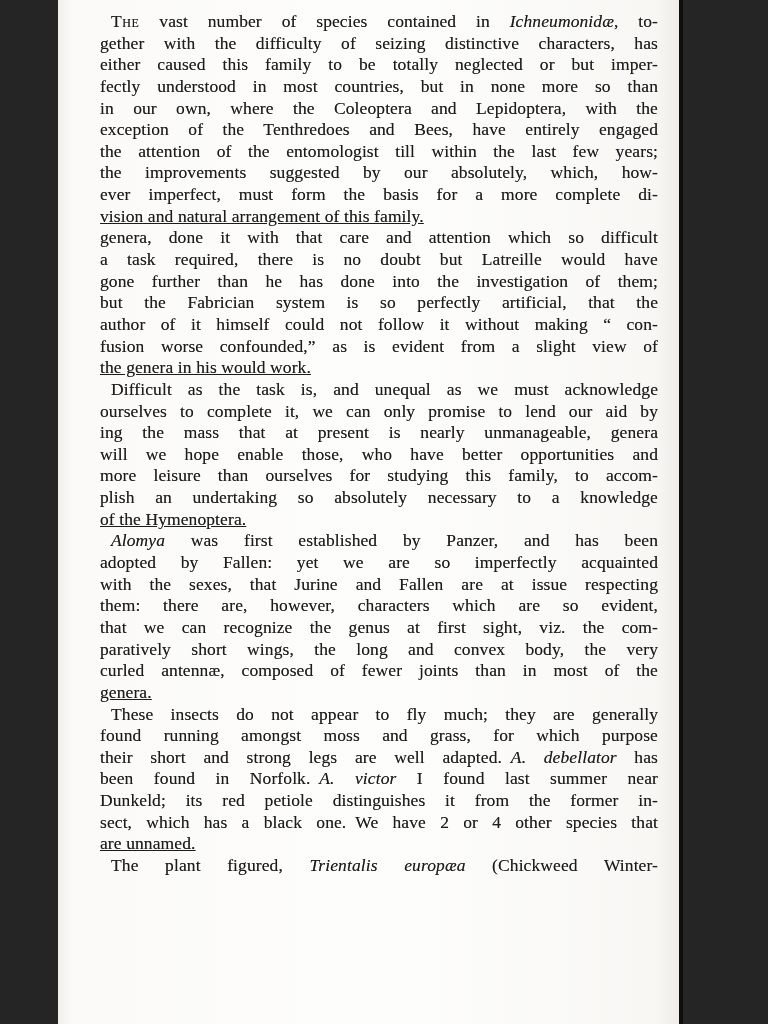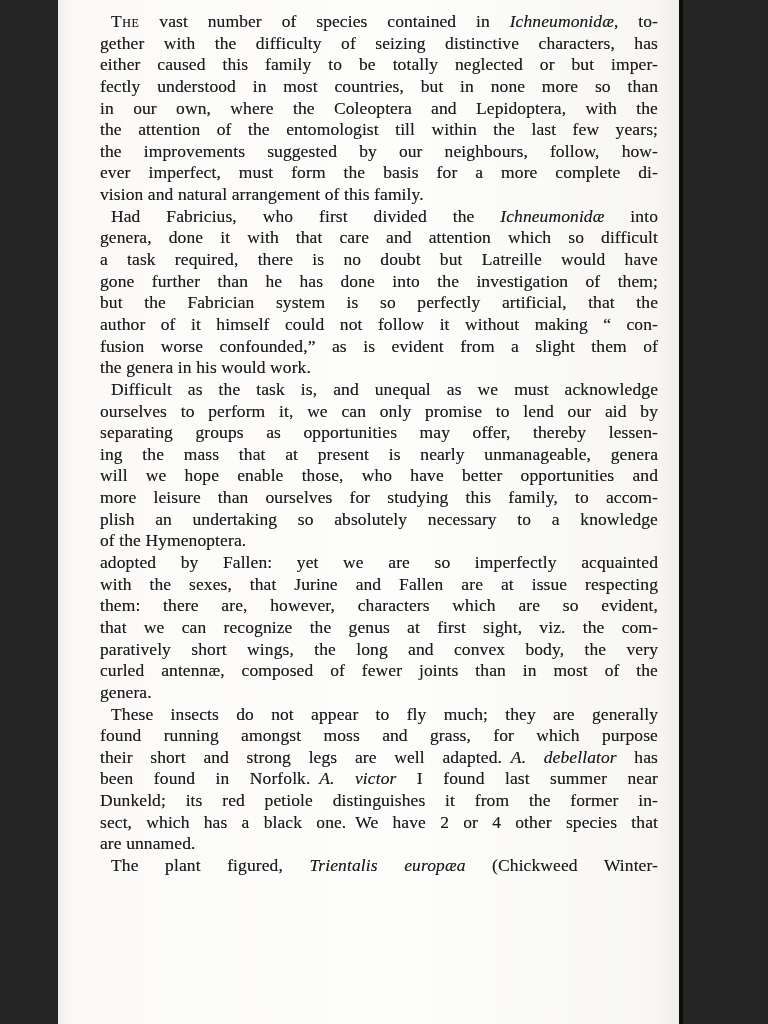--- a/index.html
+++ b/index.html
@@ -32,56 +32,56 @@
     font-size:17.5px;
     letter-spacing:0.1px;
     text-shadow:0 0 0.6px rgba(25,25,25,0.55);
   }
   .line{
     height:21.65px;line-height:21.65px;overflow:hidden;
     text-align:justify;
     text-align-last:justify;
   }
   .line.pfirst{text-indent:11px;}
-  .line.plast{text-align-last:left;}
+  .line.plast{text-align-last:left;text-decoration:underline;}
   .it{font-style:italic;}
   .sc{font-variant:small-caps;letter-spacing:0.6px;}
 </style>
 </head>
 <body>
 
 <div class="screen">
   <div class="band band-left"></div>
   <div class="page">
     <div class="textblock" id="textblock">
         <div class="line pfirst"><span class="sc">The</span><span> vast number of species contained in </span><span class="it">Ichneumonidæ</span><span>, to-</span></div>
         <div class="line"><span>gether with the difficulty of seizing distinctive characters, has</span></div>
         <div class="line"><span>either caused this family to be totally neglected or but imper-</span></div>
         <div class="line"><span>fectly understood in most countries, but in none more so than</span></div>
         <div class="line"><span>in our own, where the Coleoptera and Lepidoptera, with the</span></div>
+        <div class="line"><span>exception of the Tenthredoes and Bees, have entirely engaged</span></div>
         <div class="line"><span>the attention of the entomologist till within the last few years;</span></div>
-        <div class="line"><span>the improvements suggested by our neighbours, follow, how-</span></div>
+        <div class="line"><span>the improvements suggested by our absolutely, which, how-</span></div>
         <div class="line"><span>ever imperfect, must form the basis for a more complete di-</span></div>
         <div class="line plast"><span>vision and natural arrangement of this family.</span></div>
-        <div class="line pfirst"><span>Had Fabricius, who first divided the </span><span class="it">Ichneumonidæ</span><span> into</span></div>
         <div class="line"><span>genera, done it with that care and attention which so difficult</span></div>
         <div class="line"><span>a task required, there is no doubt but Latreille would have</span></div>
         <div class="line"><span>gone further than he has done into the investigation of them;</span></div>
         <div class="line"><span>but the Fabrician system is so perfectly artificial, that the</span></div>
         <div class="line"><span>author of it himself could not follow it without making “ con-</span></div>
-        <div class="line"><span>fusion worse confounded,” as is evident from a slight them of</span></div>
+        <div class="line"><span>fusion worse confounded,” as is evident from a slight view of</span></div>
         <div class="line plast"><span>the genera in his would work.</span></div>
         <div class="line pfirst"><span>Difficult as the task is, and unequal as we must acknowledge</span></div>
-        <div class="line"><span>ourselves to perform it, we can only promise to lend our aid by</span></div>
-        <div class="line"><span>separating groups as opportunities may offer, thereby lessen-</span></div>
+        <div class="line"><span>ourselves to complete it, we can only promise to lend our aid by</span></div>
         <div class="line"><span>ing the mass that at present is nearly unmanageable, genera</span></div>
         <div class="line"><span>will we hope enable those, who have better opportunities and</span></div>
         <div class="line"><span>more leisure than ourselves for studying this family, to accom-</span></div>
         <div class="line"><span>plish an undertaking so absolutely necessary to a knowledge</span></div>
         <div class="line plast"><span>of the Hymenoptera.</span></div>
+        <div class="line pfirst"><span class="it">Alomya</span><span> was first established by Panzer, and has been</span></div>
         <div class="line"><span>adopted by Fallen: yet we are so imperfectly acquainted</span></div>
         <div class="line"><span>with the sexes, that Jurine and Fallen are at issue respecting</span></div>
         <div class="line"><span>them: there are, however, characters which are so evident,</span></div>
         <div class="line"><span>that we can recognize the genus at first sight, viz. the com-</span></div>
         <div class="line"><span>paratively short wings, the long and convex body, the very</span></div>
         <div class="line"><span>curled antennæ, composed of fewer joints than in most of the</span></div>
         <div class="line plast"><span>genera.</span></div>
         <div class="line pfirst"><span>These insects do not appear to fly much; they are generally</span></div>
         <div class="line"><span>found running amongst moss and grass, for which purpose</span></div>
         <div class="line"><span>their short and strong legs are well adapted. </span><span class="it">A. debellator</span><span> has</span></div>

